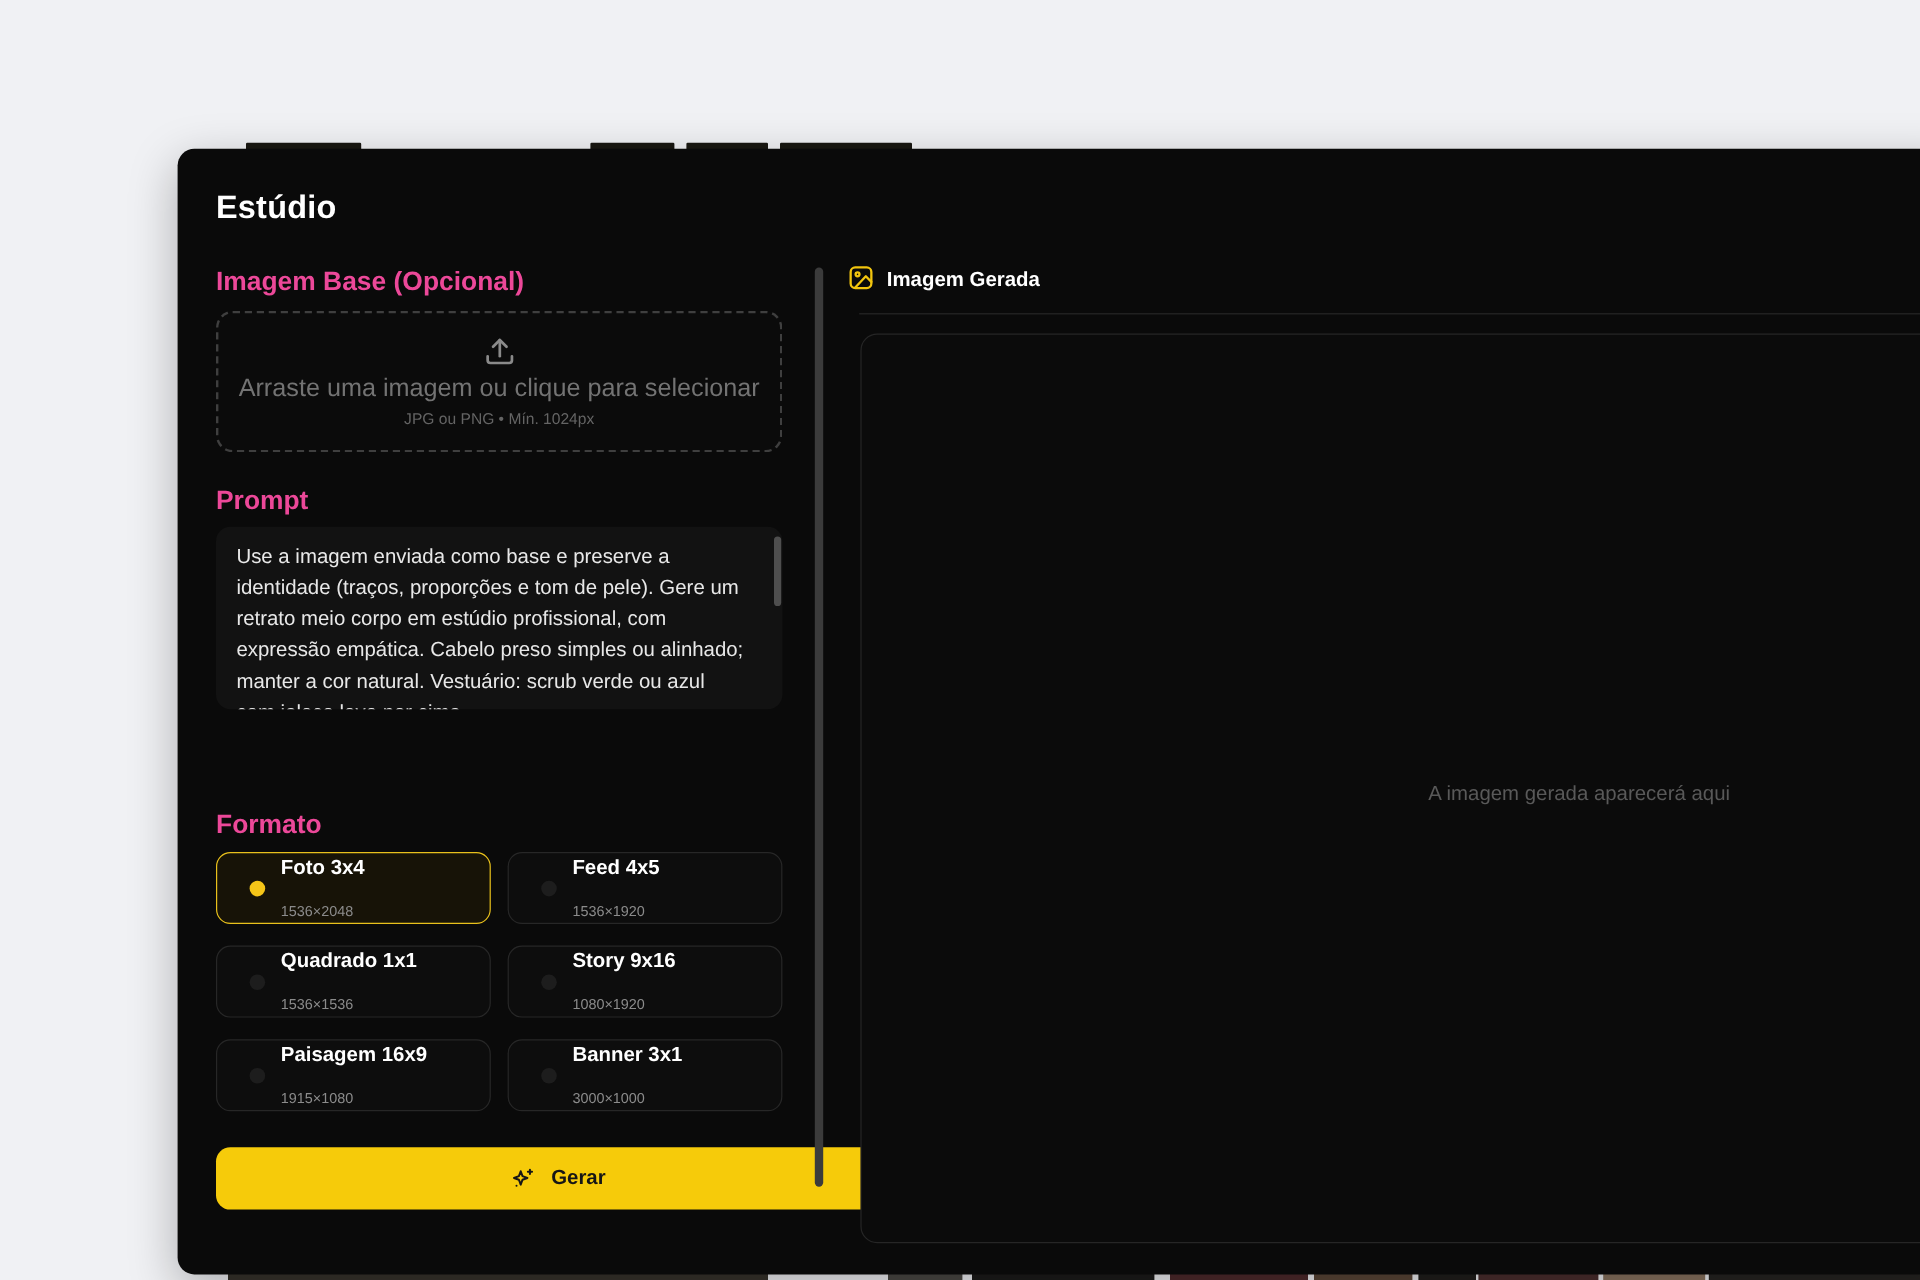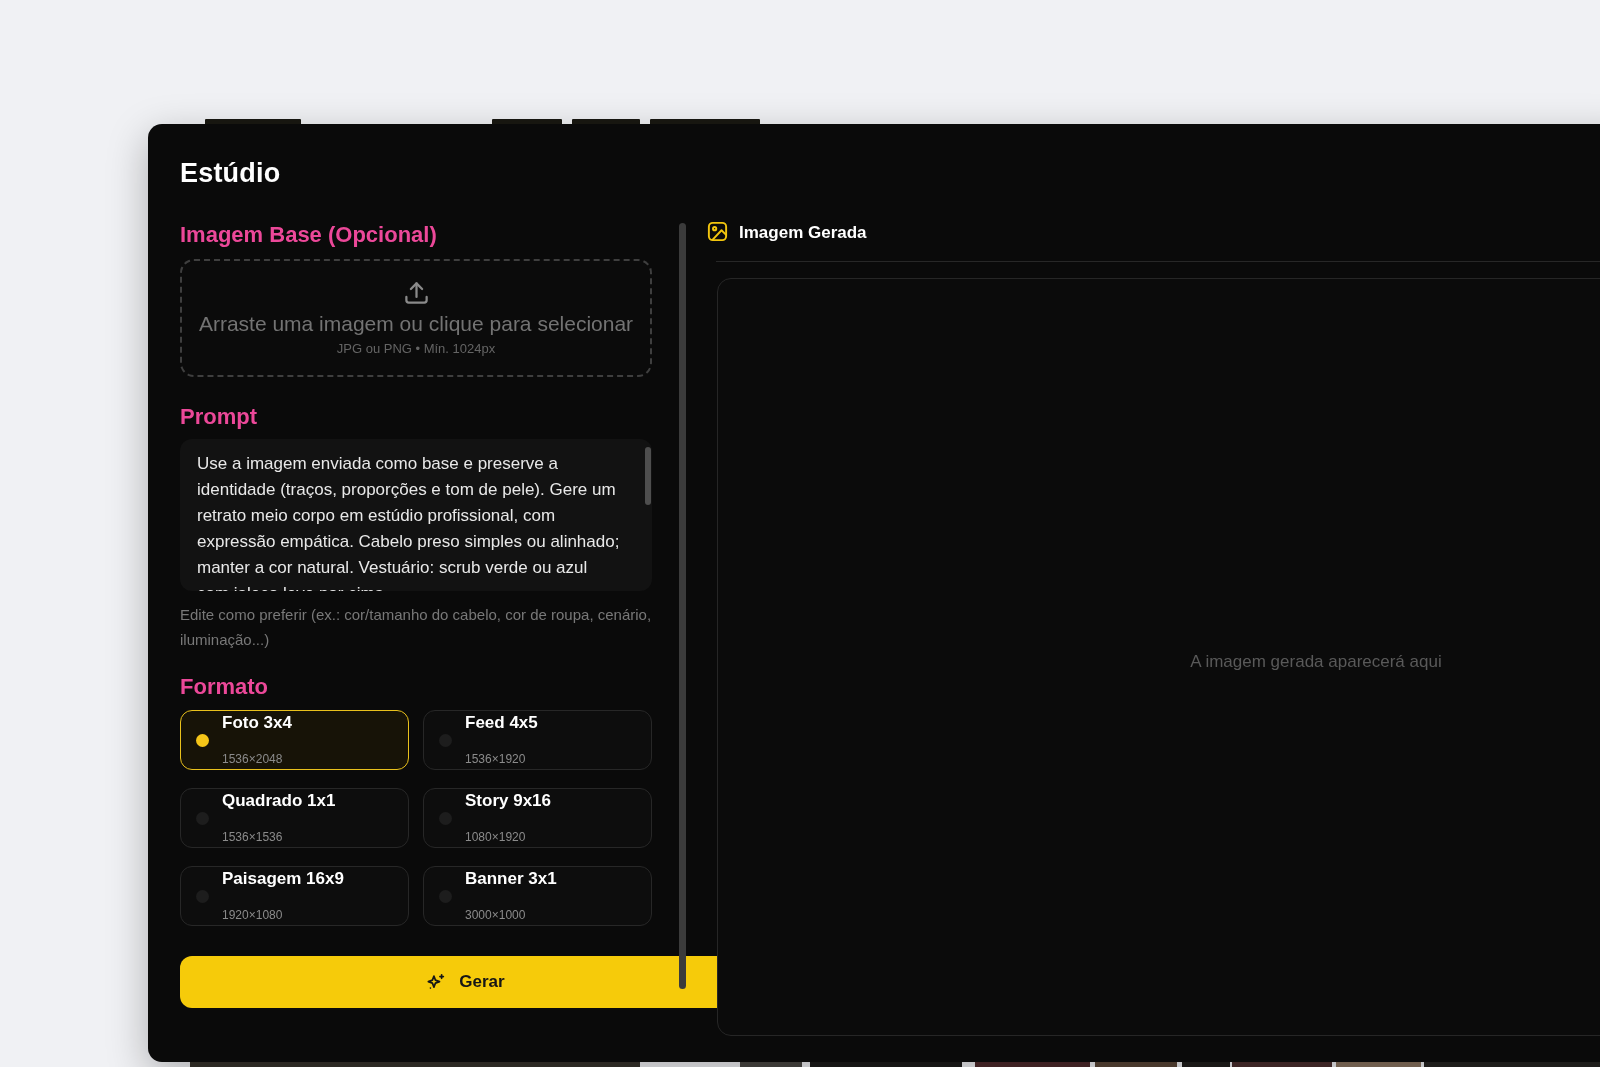--- a/index.html
+++ b/index.html
@@ -62,21 +62,21 @@
     font-size:15px; line-height:25px; color:#787878;
   }
 
   
   #format-grid {
     left:32px; top:586px; width:472px;
     display:grid; grid-template-columns:1fr 1fr; gap:18px 14px;
   }
   .format-card {
     height:60px; border:1px solid #272727; border-radius:12px; background:#0d0d0d;
-    display:flex; align-items:center; padding:0 15px; gap:13px; cursor:pointer;
+    display:flex; align-items:center; padding:0 27px; gap:13px; cursor:pointer;
   }
   .format-card.selected { border:1.5px solid #e9c11c; background:#171307; }
   .radio-dot { width:13px; height:13px; border-radius:50%; background:#1d1d1d; flex:none; }
   .format-card.selected .radio-dot { background:#f5c518; }
   .fc-text { display:flex; flex-direction:column; }
   .fc-title { font-size:17px; font-weight:600; color:#ffffff; line-height:21px; }
   .fc-sub   { font-size:12px; color:#8b8b8b; line-height:18px; margin-top:17px; }
 
   
   #generate-button {
@@ -140,21 +140,20 @@
     </span>
     <div class="up-main">Arraste uma imagem ou clique para selecionar</div>
     <div class="up-sub">JPG ou PNG • Mín. 1024px</div>
   </div>
 
   <div class="section-label" id="label-prompt">Prompt</div>
 
   <div id="prompt-box">Use a imagem enviada como base e preserve a identidade (traços, proporções e tom de pele). Gere um retrato meio corpo em estúdio profissional, com expressão empática. Cabelo preso simples ou alinhado; manter a cor natural. Vestuário: scrub verde ou azul com jaleco leve por cima</div>
   <div id="prompt-thumb"></div>
 
-  <div id="prompt-helper">Edite como preferir (ex.: cor/tamanho do cabelo, cor de roupa, cenário, iluminação...)</div>
 
   <div class="section-label" id="label-formato">Formato</div>
 
   <div id="format-grid">
     <div class="format-card selected">
       <span class="radio-dot"></span>
       <span class="fc-text">
         <span class="fc-title">Foto 3x4</span>
         <span class="fc-sub">1536×2048</span>
       </span>
@@ -177,21 +176,21 @@
       <span class="radio-dot"></span>
       <span class="fc-text">
         <span class="fc-title">Story 9x16</span>
         <span class="fc-sub">1080×1920</span>
       </span>
     </div>
     <div class="format-card">
       <span class="radio-dot"></span>
       <span class="fc-text">
         <span class="fc-title">Paisagem 16x9</span>
-        <span class="fc-sub">1920×1080</span>
+        <span class="fc-sub">1915×1080</span>
       </span>
     </div>
     <div class="format-card">
       <span class="radio-dot"></span>
       <span class="fc-text">
         <span class="fc-title">Banner 3x1</span>
         <span class="fc-sub">3000×1000</span>
       </span>
     </div>
   </div>

